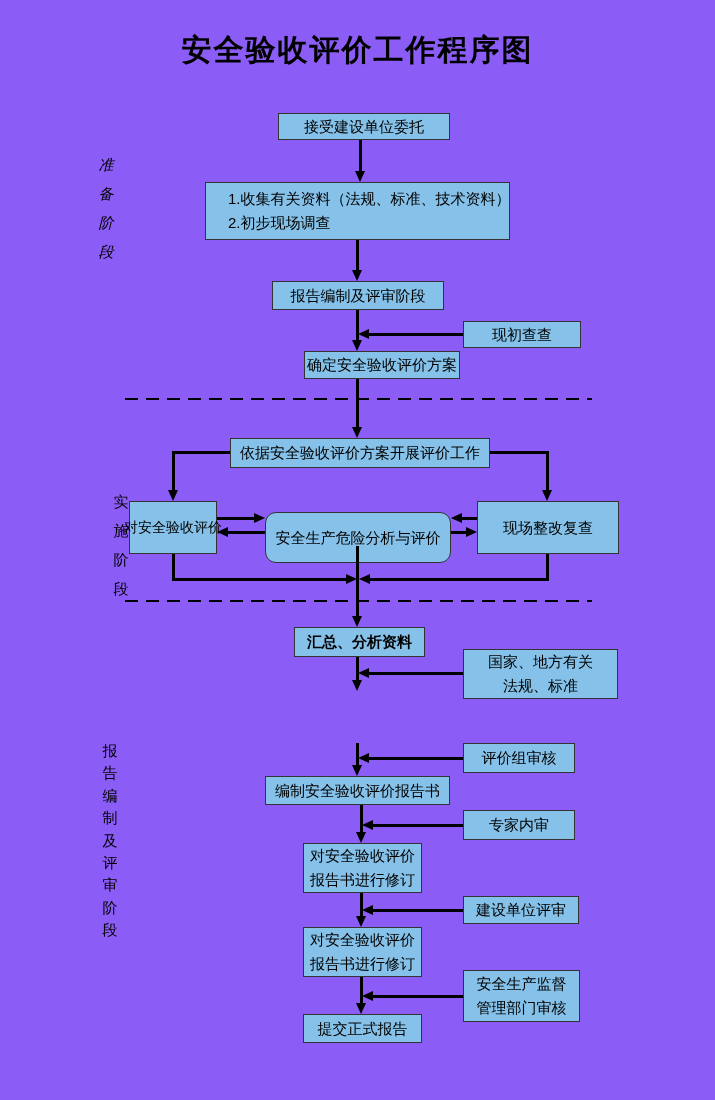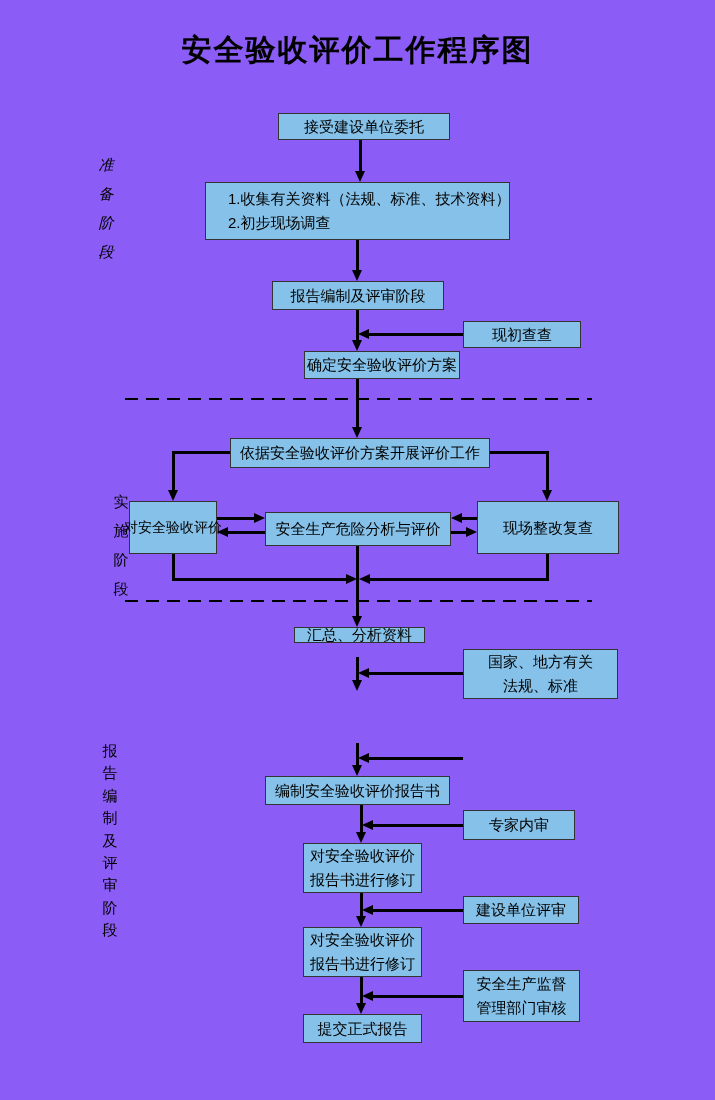--- a/index.html
+++ b/index.html
@@ -76,38 +76,41 @@
   </div>
 
   <div class="node" style="left:230px; top:438px; width:260px; height:30px;">
     <span>依据安全验收评价方案开展评价工作</span>
   </div>
 
   <div class="node" style="left:129px; top:501px; width:88px; height:53px; font-size:14px;">
     <span>对安全验收评价</span>
   </div>
 
-  <div class="node" style="left:265px; top:512px; width:186px; height:34px;">
+  <div class="node" style="left:265px; top:512px; width:186px; height:51px;border-radius:11px;">
     <span>安全生产危险分析与评价</span>
   </div>
 
   <div class="node" style="left:477px; top:501px; width:142px; height:53px;">
     <span>现场整改复查</span>
   </div>
 
-  <div class="node" style="left:294px; top:627px; width:131px; height:16px;">
+  <div class="node" style="left:294px; top:627px; width:131px; height:30px;font-weight:bold;">
     <span>汇总、分析资料</span>
   </div>
 
   <div class="node" style="left:463px; top:649px; width:155px; height:50px;">
     <span>国家、地方有关</span>
     <span>法规、标准</span>
   </div>
 
 
+  <div class="node" style="left:463px; top:743px; width:112px; height:30px;">
+    <span>评价组审核</span>
+  </div>
 
   <div class="node" style="left:463px; top:810px; width:112px; height:30px;">
     <span>专家内审</span>
   </div>
 
   <div class="node" style="left:265px; top:776px; width:185px; height:29px;">
     <span>编制安全验收评价报告书</span>
   </div>
 
   <div class="node" style="left:303px; top:843px; width:119px; height:50px;">

